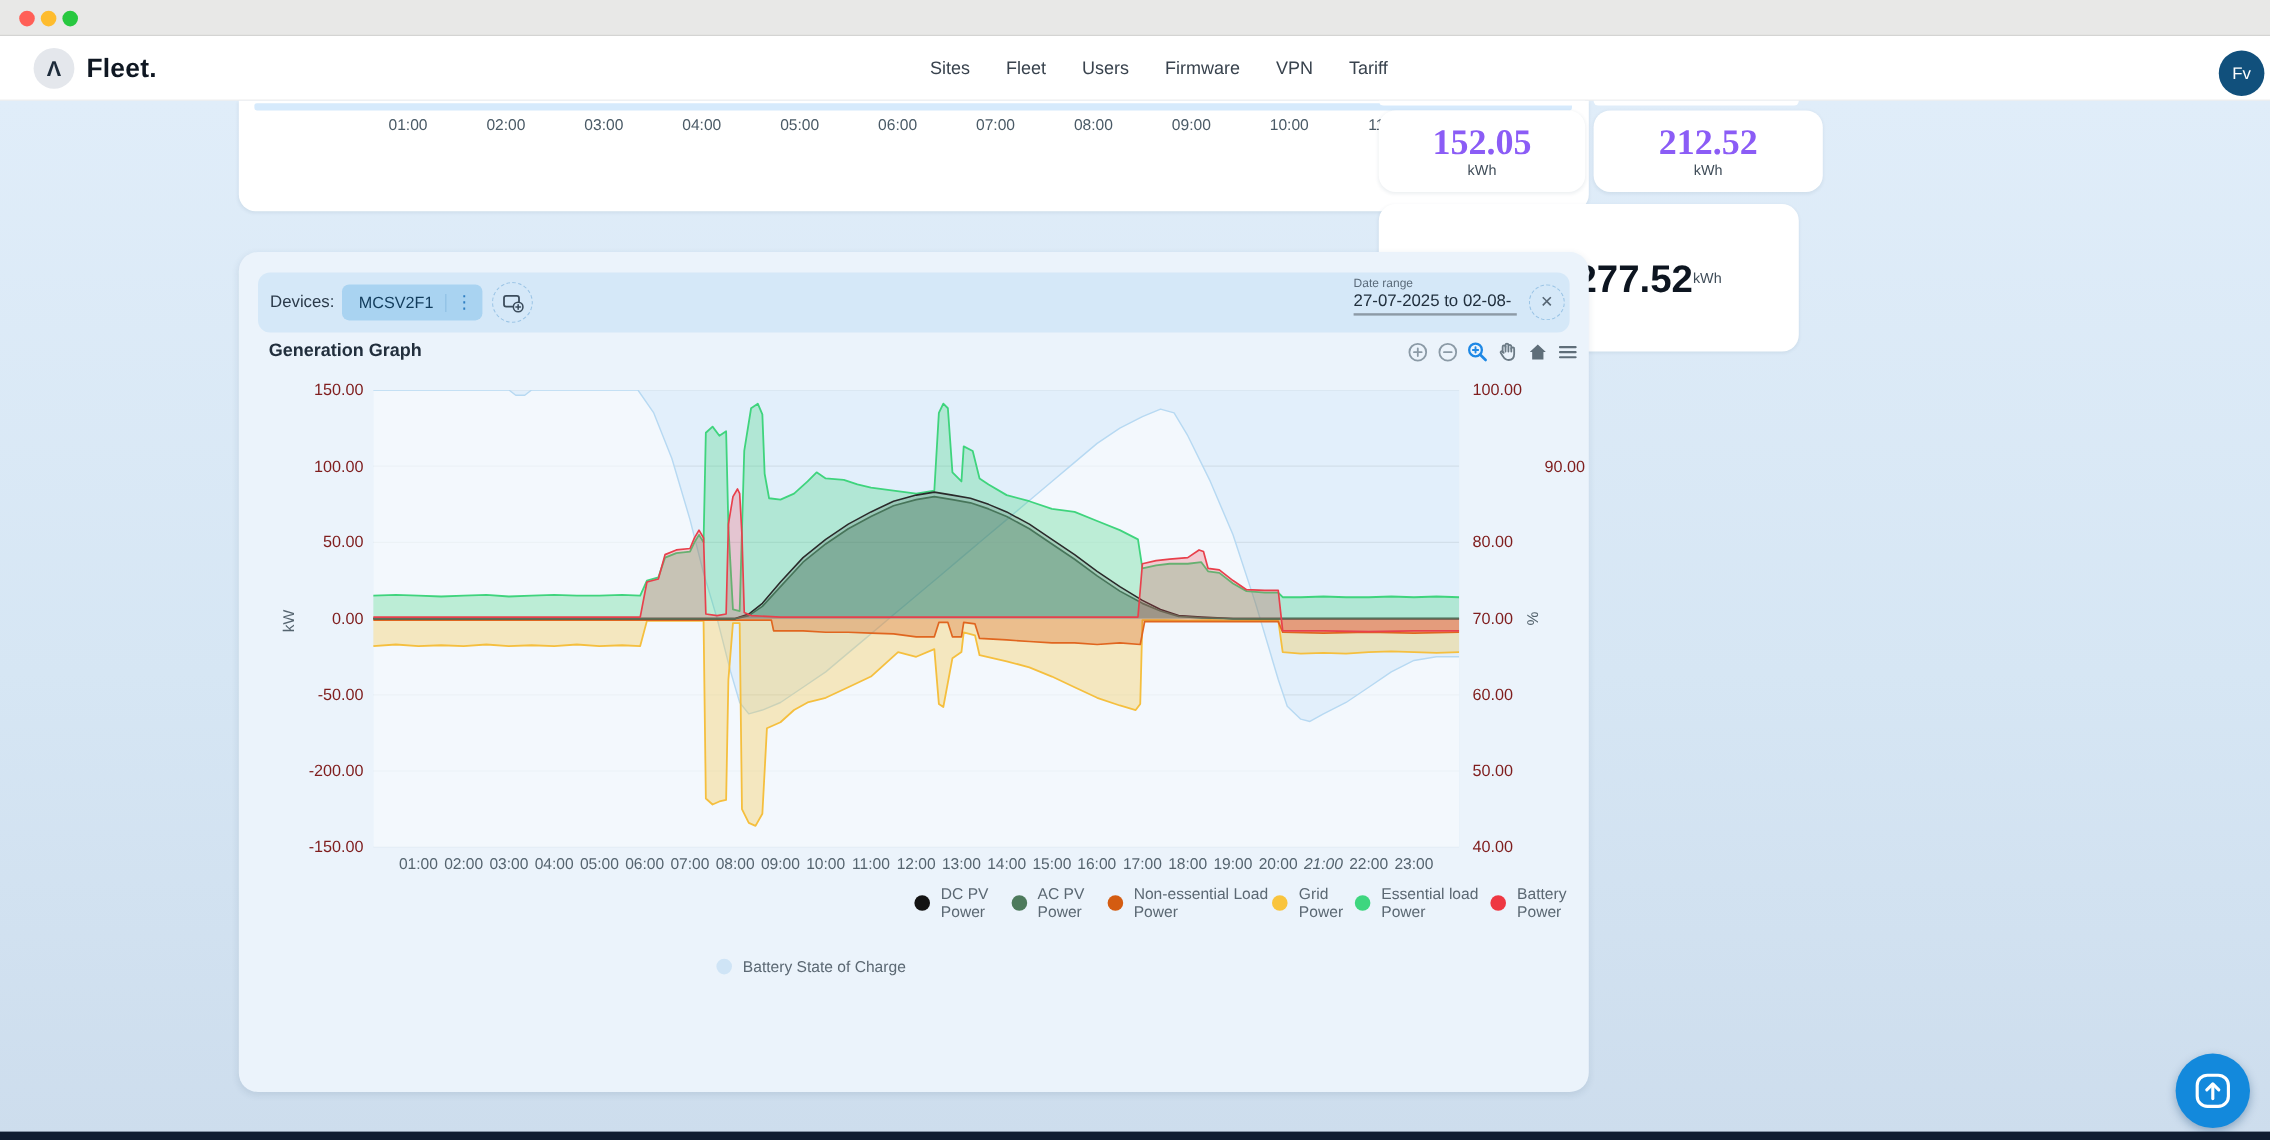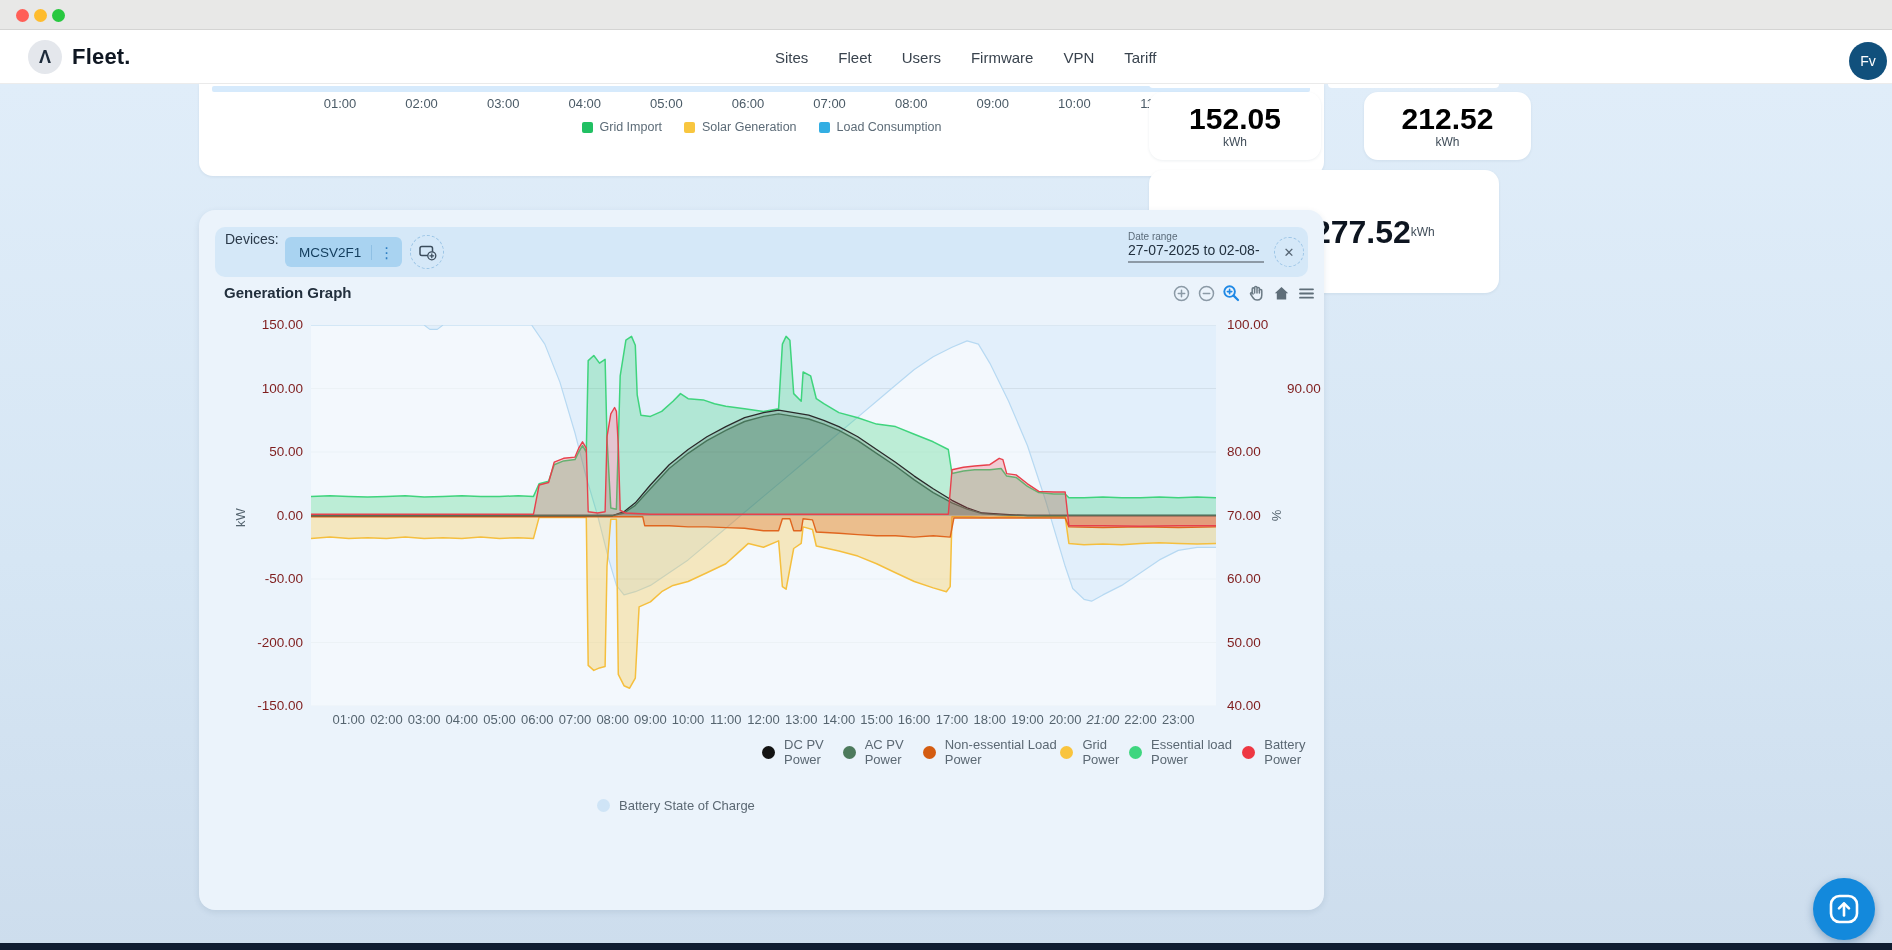--- a/index.html
+++ b/index.html
@@ -25,30 +25,30 @@
   .card{background:#fff;box-shadow:0 1px 3px rgba(30,60,90,.08);}
   .top-card{left:199px;top:0px;width:1125px;height:92px;border-radius:0 0 14px 14px;}
   .top-plot-strip{left:13px;top:2px;width:1098px;height:6px;background:#d6eafc;border-radius:2px;}
   .top-tick{position:absolute;top:12px;width:60px;text-align:center;font-size:13px;color:#4a5a66;}
   .top-legend{left:0;top:36px;width:1125px;display:flex;justify-content:center;gap:22px;align-items:center;}
   .tl-item{display:flex;align-items:center;gap:7px;font-size:12.5px;color:#5c6b77;}
   .tl-sw{width:11px;height:11px;border-radius:2px;}
 
   .sliver{background:#fff;border-radius:0 0 4px 4px;height:4px;top:0px;}
   .stat-card{top:8px;height:68px;border-radius:14px;display:flex;flex-direction:column;align-items:center;justify-content:center;gap:0px;}
-  .stat-val{font-size:30px;font-weight:700;color:#000000;line-height:32px;}
+  .stat-val{font-size:30px;font-weight:700;color:#8b5cf6;line-height:32px;font-family:Liberation Serif, serif;}
   .stat-unit{font-size:12px;color:#3f4c58;}
   .total-card{left:1149px;top:86px;width:350px;height:123px;border-radius:14px;display:flex;flex-direction:row;align-items:center;justify-content:center;}
   .total-title{font-size:20px;font-weight:600;color:#18222e;margin-bottom:6px;}
   .total-val{font-size:32px;font-weight:700;color:#0d1520;line-height:34px;}
 
   
   .big-card{left:199px;top:126px;width:1125px;height:700px;border-radius:16px;background:#ebf3fb;box-shadow:0 2px 6px rgba(30,60,90,.10);}
   .devices-bar{left:16px;top:17px;width:1093px;height:50px;background:#d5e8f8;border-radius:10px;}
-  .devices-label{left:10px;top:4px;font-size:14px;color:#2b3a4a;}
+  .devices-label{left:10px;top:16px;font-size:14px;color:#2b3a4a;}
   .chip{left:70px;top:10px;height:30px;padding:0 8px 0 14px;background:#a9d3f1;border-radius:6px;display:flex;align-items:center;gap:10px;font-size:13.5px;color:#123c5c;}
   .kebab{color:#2f7fc2;font-size:15px;line-height:15px;border-left:1px solid #8fc0e4;padding-left:7px;}
   .add-btn{left:195px;top:8px;width:34px;height:34px;border:1.4px dashed #9cc5e6;border-radius:50%;display:flex;align-items:center;justify-content:center;}
   .date-field{left:913px;top:4px;width:136px;}
   .date-label{font-size:10px;color:#5b6b7a;}
   .date-value{font-size:14px;color:#22303e;white-space:nowrap;overflow:hidden;padding-bottom:3px;border-bottom:2px solid #8d9aa6;}
   .clear-btn{left:1059px;top:10px;width:30px;height:30px;border:1.4px dashed #9cc5e6;border-radius:50%;display:flex;align-items:center;justify-content:center;font-size:13px;color:#566573;}
   .graph-title{left:25px;top:74px;font-size:15px;font-weight:700;color:#222f3d;}
   .toolbar{left:972px;top:73px;display:flex;gap:5px;align-items:center;}
   .tool{width:20px;height:20px;display:flex;align-items:center;justify-content:center;cursor:pointer;}
@@ -101,43 +101,29 @@
         <div class="top-tick" style="left: 355.8px;">04:00</div>
         <div class="top-tick" style="left: 437.4px;">05:00</div>
         <div class="top-tick" style="left: 519px;">06:00</div>
         <div class="top-tick" style="left: 600.6px;">07:00</div>
         <div class="top-tick" style="left: 682.2px;">08:00</div>
         <div class="top-tick" style="left: 763.8px;">09:00</div>
         <div class="top-tick" style="left: 845.4px;">10:00</div>
         <div class="top-tick" style="left: 927px;">11:00</div>
         <div class="top-tick" style="left: 1008.6px;">12:00</div>
       </div>
-    <div class="abs top-legend" id="topLegend">
-        <div class="tl-item">
-          <span class="tl-sw" style="background: rgb(33, 192, 99);"></span>
-          <span>Grid Import</span>
-        </div>
-        <div class="tl-item">
-          <span class="tl-sw" style="background: rgb(248, 198, 63);"></span>
-          <span>Solar Generation</span>
-        </div>
-        <div class="tl-item">
-          <span class="tl-sw" style="background: rgb(51, 174, 227);"></span>
-          <span>Load Consumption</span>
-        </div>
-      </div>
   </div>
 
   <div class="abs sliver" style="left:1149px;width:172px;"></div>
   <div class="abs sliver" style="left:1328px;width:171px;"></div>
   <div class="abs card stat-card" style="left:1149px;width:172px;">
     <div class="stat-val">152.05</div>
     <div class="stat-unit">kWh</div>
   </div>
-  <div class="abs card stat-card" style="left:1328px;width:167px;margin-left:36px;">
+  <div class="abs card stat-card" style="left:1328px;width:191px;">
     <div class="stat-val">212.52</div>
     <div class="stat-unit">kWh</div>
   </div>
   <div class="abs card total-card">
     <div class="total-title">Total Load</div>
     <div class="total-val">277.52</div>
     <div class="stat-unit">kWh</div>
   </div>
 
   <div class="abs big-card">

